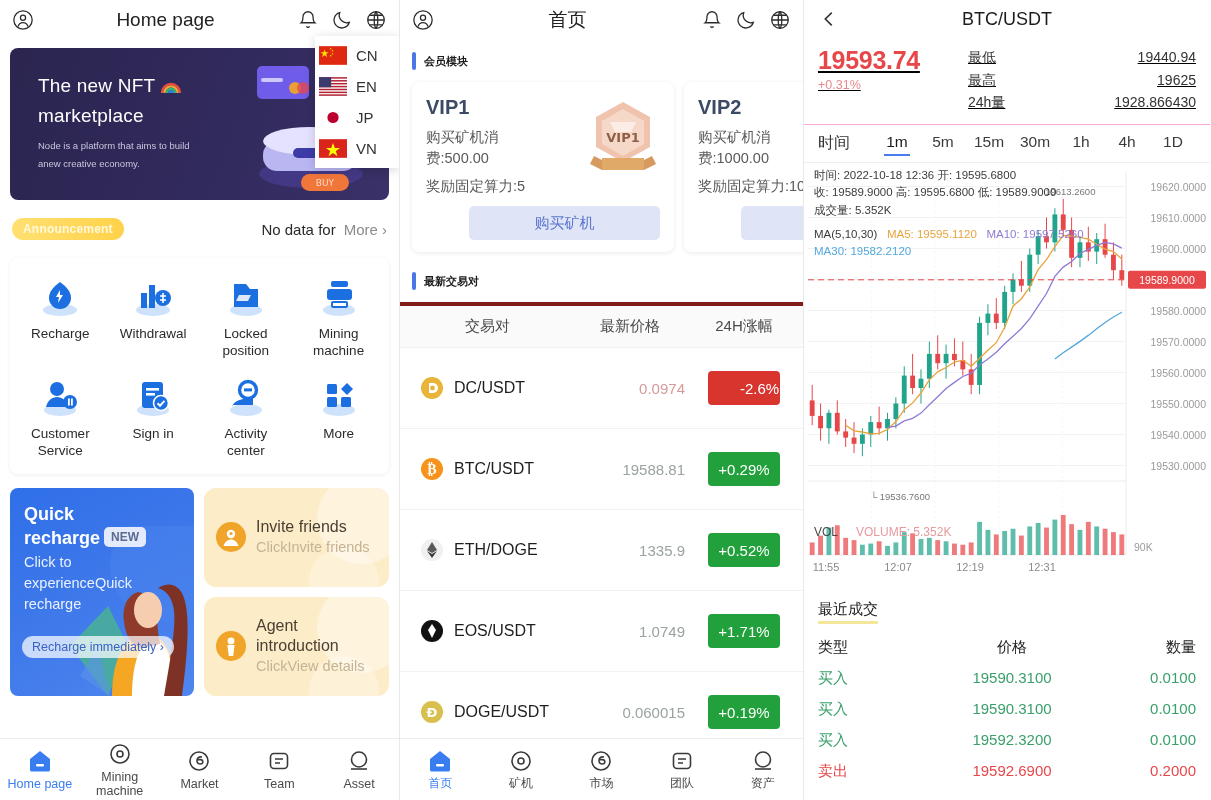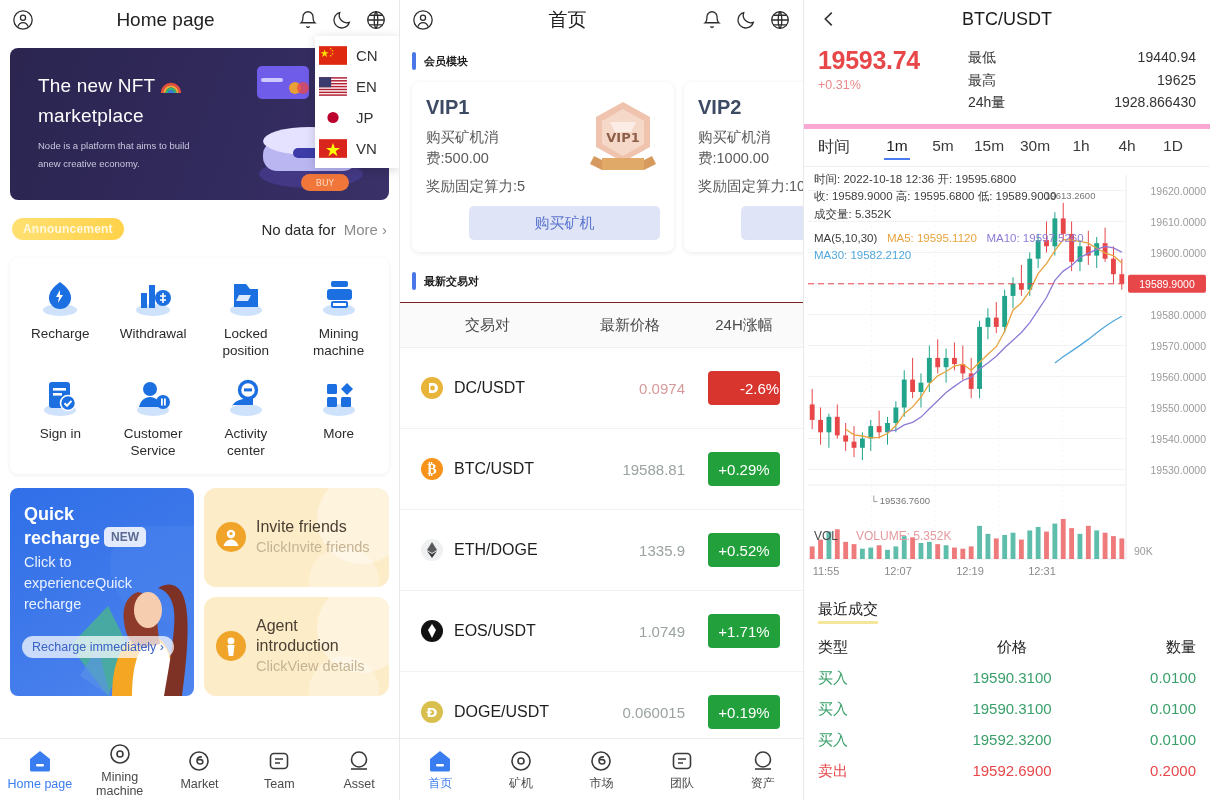--- a/index.html
+++ b/index.html
@@ -138,21 +138,21 @@
     margin-top: 10px; height: 34px; background:#dfe5f7; border-radius: 5px;
     display:flex; align-items:center; justify-content:center;
     color:#5d76cf; font-size: 15px; margin-left: 43px;
   }
   .vip-medal { position:absolute; right: 8px; top: 14px; width: 86px; height: 92px; }
 
   
   .pairs-wrap { margin-top: 12px; }
   .pair-head {
     display:flex; align-items:center; height: 46px;
-    background:#fafafa; border-top:1px solid #7f1d1d; border-bottom:1px solid #f0f0f0;
+    background:#fafafa; border-top:4px solid #7f1d1d; border-bottom:1px solid #f0f0f0;
     font-size: 15px; color:#4b4b4b;
   }
   .pair-row {
     display:flex; align-items:center; height: 81px;
     border-bottom: 1px solid #f2f2f2; background:#fff;
   }
   .c-pair { width: 175px; display:flex; align-items:center; padding-left: 20px; gap:10px; }
   .c-price { width: 110px; text-align:right; }
   .c-chg { flex:1; display:flex; justify-content:center; }
   .pair-head .c-pair { justify-content:center; padding-left: 0; }
@@ -168,21 +168,21 @@
   }
   .chg-up { background:#21a03b; }
   .chg-down { background:#d9352f;padding-left:31px; }
 
   
   .p3-top { height: 38px; display:flex; align-items:center; padding: 0 14px; }
   .p3-back { width: 22px; height: 22px; }
   .p3-back svg { width:100%;height:100%;display:block;}
   .p3-title { flex:1; text-align:center; font-size: 18px; color:#1c1c1c; margin-left:-22px;}
   .quote {
-    display:flex; padding: 8px 14px 10px; border-bottom: 5px solid #f9a8d4; align-items:flex-start;
+    display:flex; padding: 8px 14px 10px; border-bottom: 1px solid #f9a8d4; align-items:flex-start;text-decoration:underline;
   }
   .q-left { width: 150px; }
   .q-price { font-size: 25px; color:#e8474a; font-weight: 700; letter-spacing:-.3px;}
   .q-chg { font-size: 12.5px; color:#e8888b; margin-top: 3px; }
   .q-right { flex:1; }
   .q-line { display:flex; justify-content:space-between; font-size: 14px; color:#2b2b2b; line-height: 1.62;}
   .q-lab { color:#333; }
   .q-val { color:#333; }
   .tf-row {
     display:flex; align-items:center; height: 38px; padding: 0 14px;
@@ -386,41 +386,41 @@
             <rect x="18" y="27" width="17" height="7" rx="2" fill="#1b6fe0"></rect>
             <rect x="20" y="29" width="13" height="3" fill="#fff"></rect>
           </svg>
         </span>
       <span class="grid-label">Mining machine</span>
     </div>
     <div class="grid-item">
       <span class="grid-icon">
           <svg viewBox="0 0 52 48">
             <ellipse cx="26" cy="36" rx="16" ry="6" fill="#cfe2fb"></ellipse>
+            <circle cx="23" cy="15" r="7" fill="#1b6fe0"></circle>
+            <path d="M12 33c1.5-6.5 6-10 11-10s9.5 3.5 11 10z" fill="#1b6fe0"></path>
+            <circle cx="36" cy="28" r="7" fill="#1b6fe0"></circle>
+            <rect x="34" y="24.5" width="1.8" height="7" fill="#fff"></rect>
+            <rect x="37" y="24.5" width="1.8" height="7" fill="#fff"></rect>
+          </svg>
+        </span>
+      <span class="grid-label">Customer Service</span>
+    </div>
+    <div class="grid-item">
+      <span class="grid-icon">
+          <svg viewBox="0 0 52 48">
+            <ellipse cx="26" cy="36" rx="16" ry="6" fill="#cfe2fb"></ellipse>
             <rect x="15" y="8" width="21" height="26" rx="3" fill="#1b6fe0"></rect>
             <rect x="19" y="14" width="13" height="2.6" fill="#fff"></rect>
             <rect x="19" y="19" width="9" height="2.6" fill="#fff"></rect>
             <circle cx="34" cy="29" r="7.5" fill="#1b6fe0" stroke="#fff" stroke-width="1.6"></circle>
             <path d="M30.5 29.2l2.5 2.5 4.5-4.8" stroke="#fff" stroke-width="2" fill="none"></path>
           </svg>
         </span>
       <span class="grid-label">Sign in</span>
-    </div>
-    <div class="grid-item">
-      <span class="grid-icon">
-          <svg viewBox="0 0 52 48">
-            <ellipse cx="26" cy="36" rx="16" ry="6" fill="#cfe2fb"></ellipse>
-            <circle cx="23" cy="15" r="7" fill="#1b6fe0"></circle>
-            <path d="M12 33c1.5-6.5 6-10 11-10s9.5 3.5 11 10z" fill="#1b6fe0"></path>
-            <circle cx="36" cy="28" r="7" fill="#1b6fe0"></circle>
-            <rect x="34" y="24.5" width="1.8" height="7" fill="#fff"></rect>
-            <rect x="37" y="24.5" width="1.8" height="7" fill="#fff"></rect>
-          </svg>
-        </span>
-      <span class="grid-label">Customer Service</span>
     </div>
     <div class="grid-item">
       <span class="grid-icon">
           <svg viewBox="0 0 52 48">
             <ellipse cx="26" cy="36" rx="16" ry="6" fill="#cfe2fb"></ellipse>
             <circle cx="28" cy="16" r="8.5" fill="none" stroke="#1b6fe0" stroke-width="3.4"></circle>
             <rect x="24" y="14.4" width="8" height="3" fill="#1b6fe0"></rect>
             <path d="M12 32c3-5 8-7 13-7h8v6H12z" fill="#1b6fe0"></path>
           </svg>
         </span>

